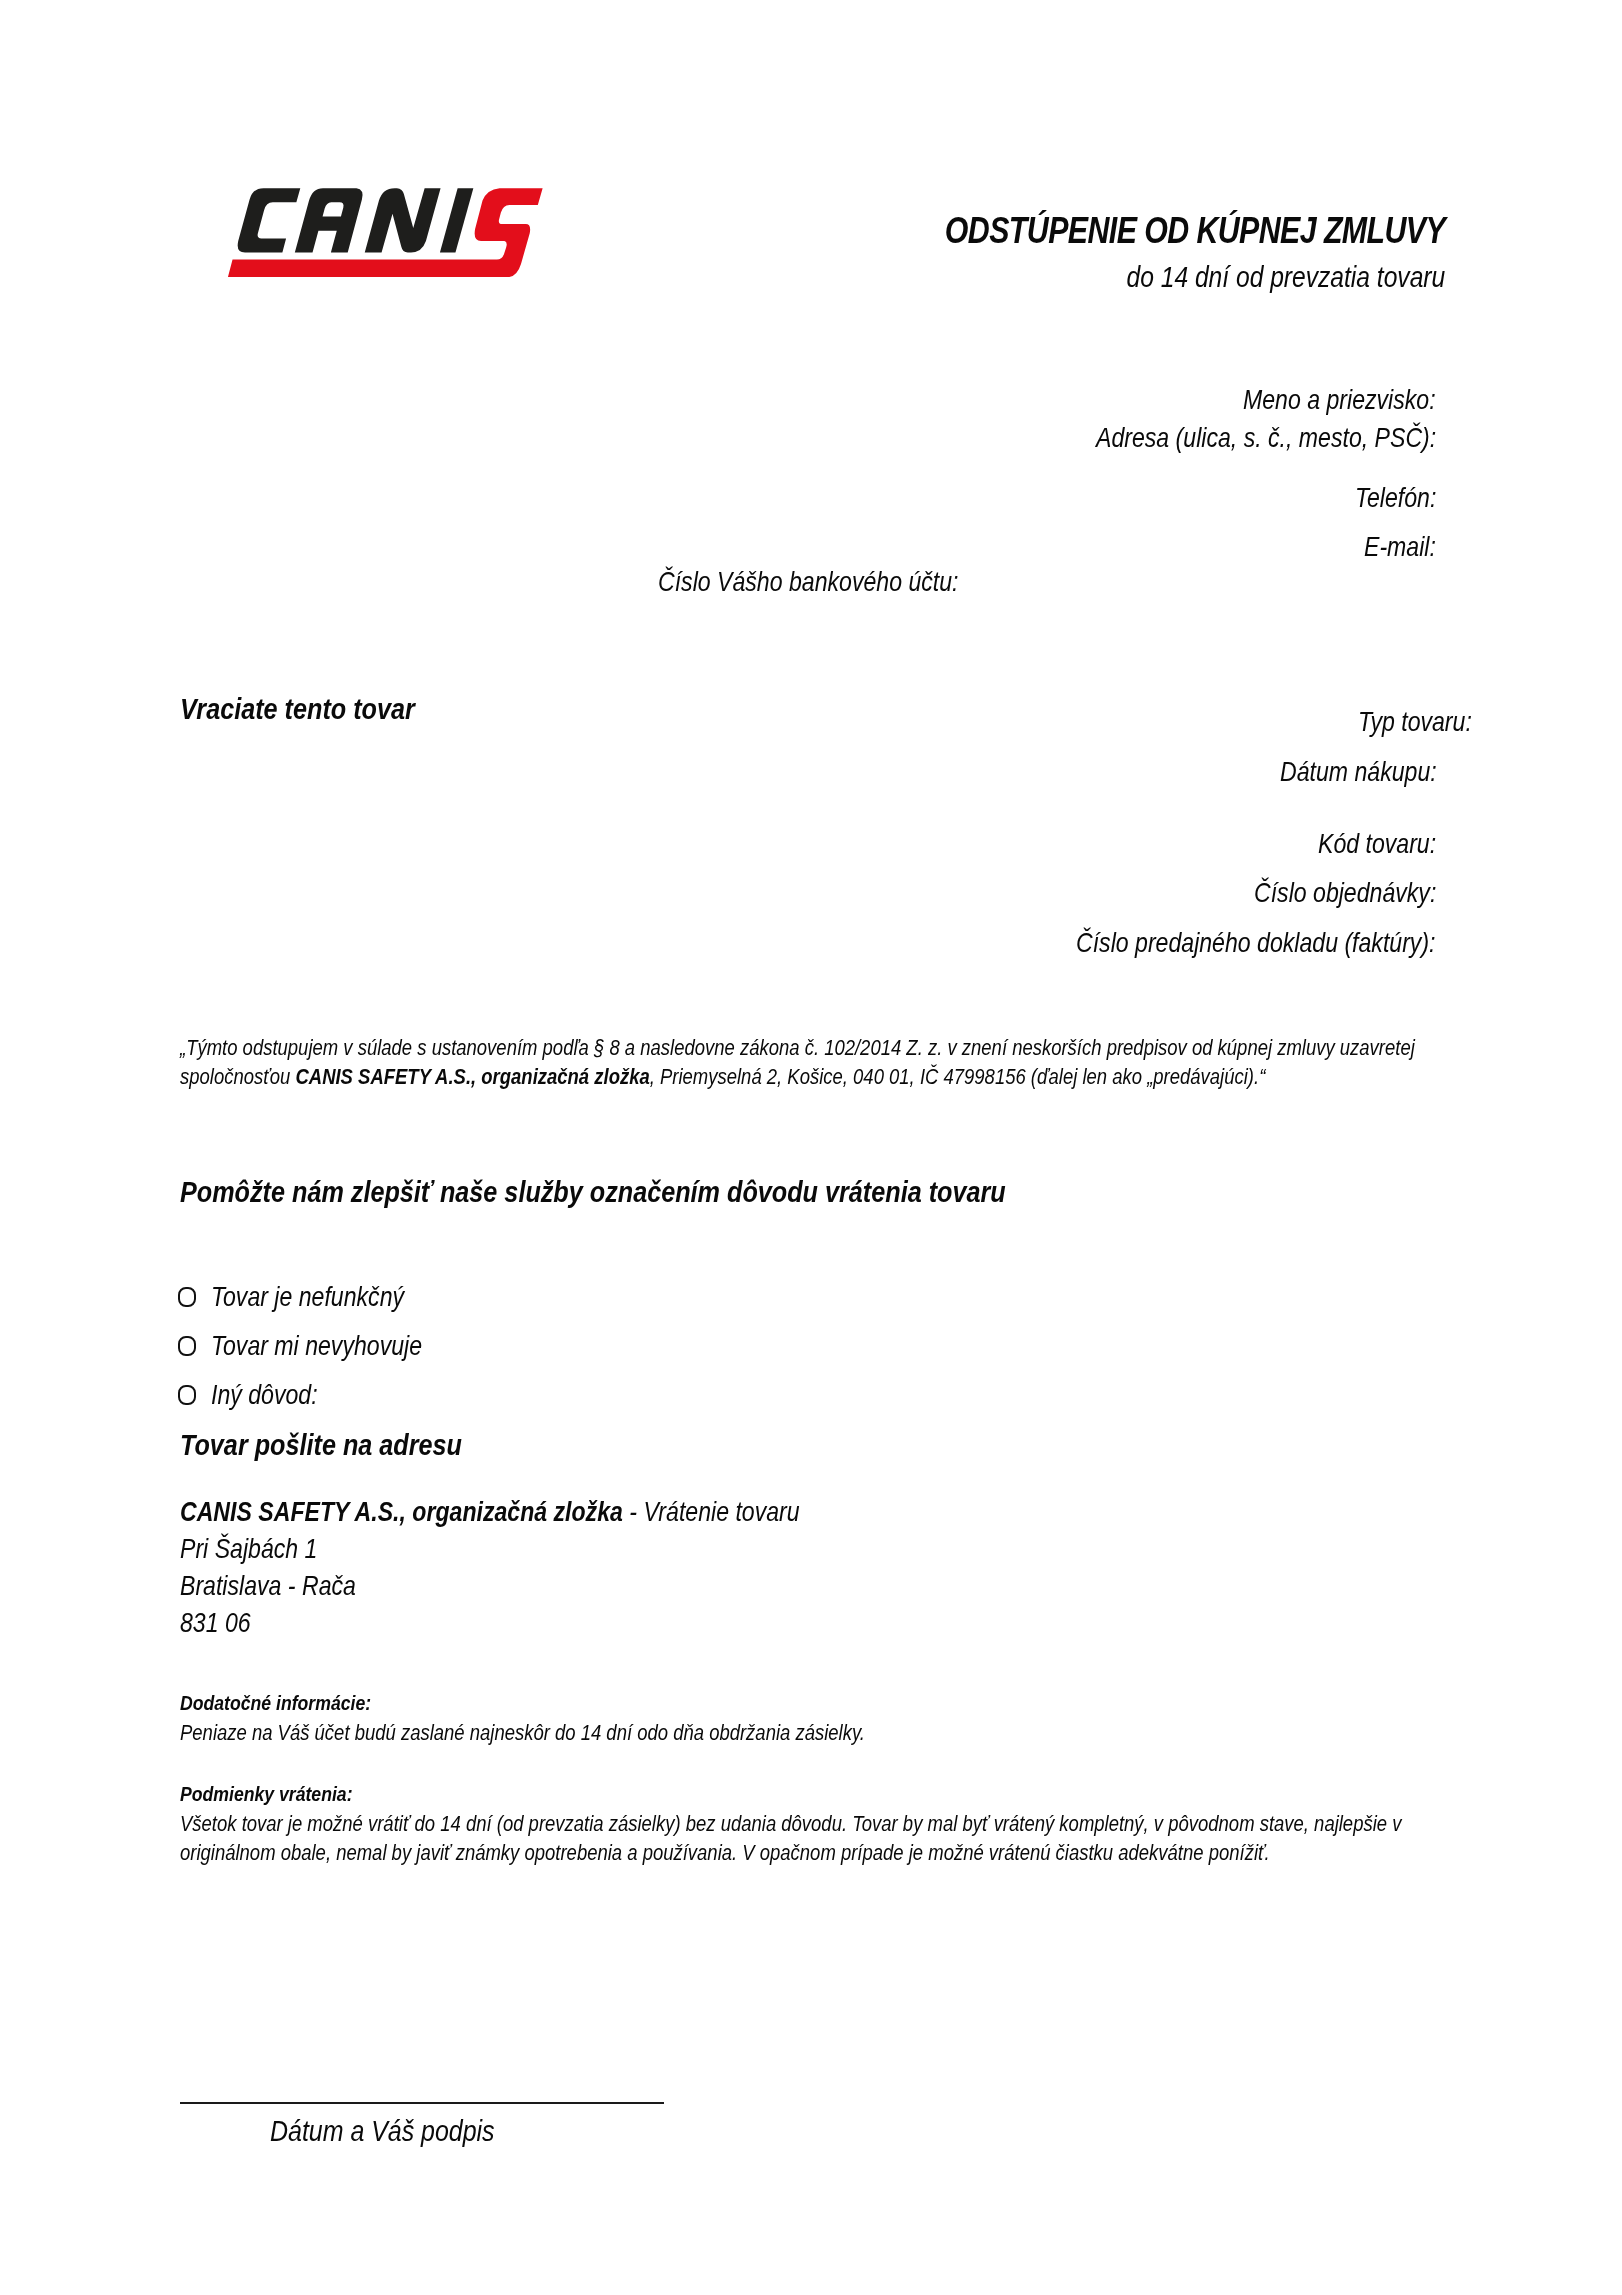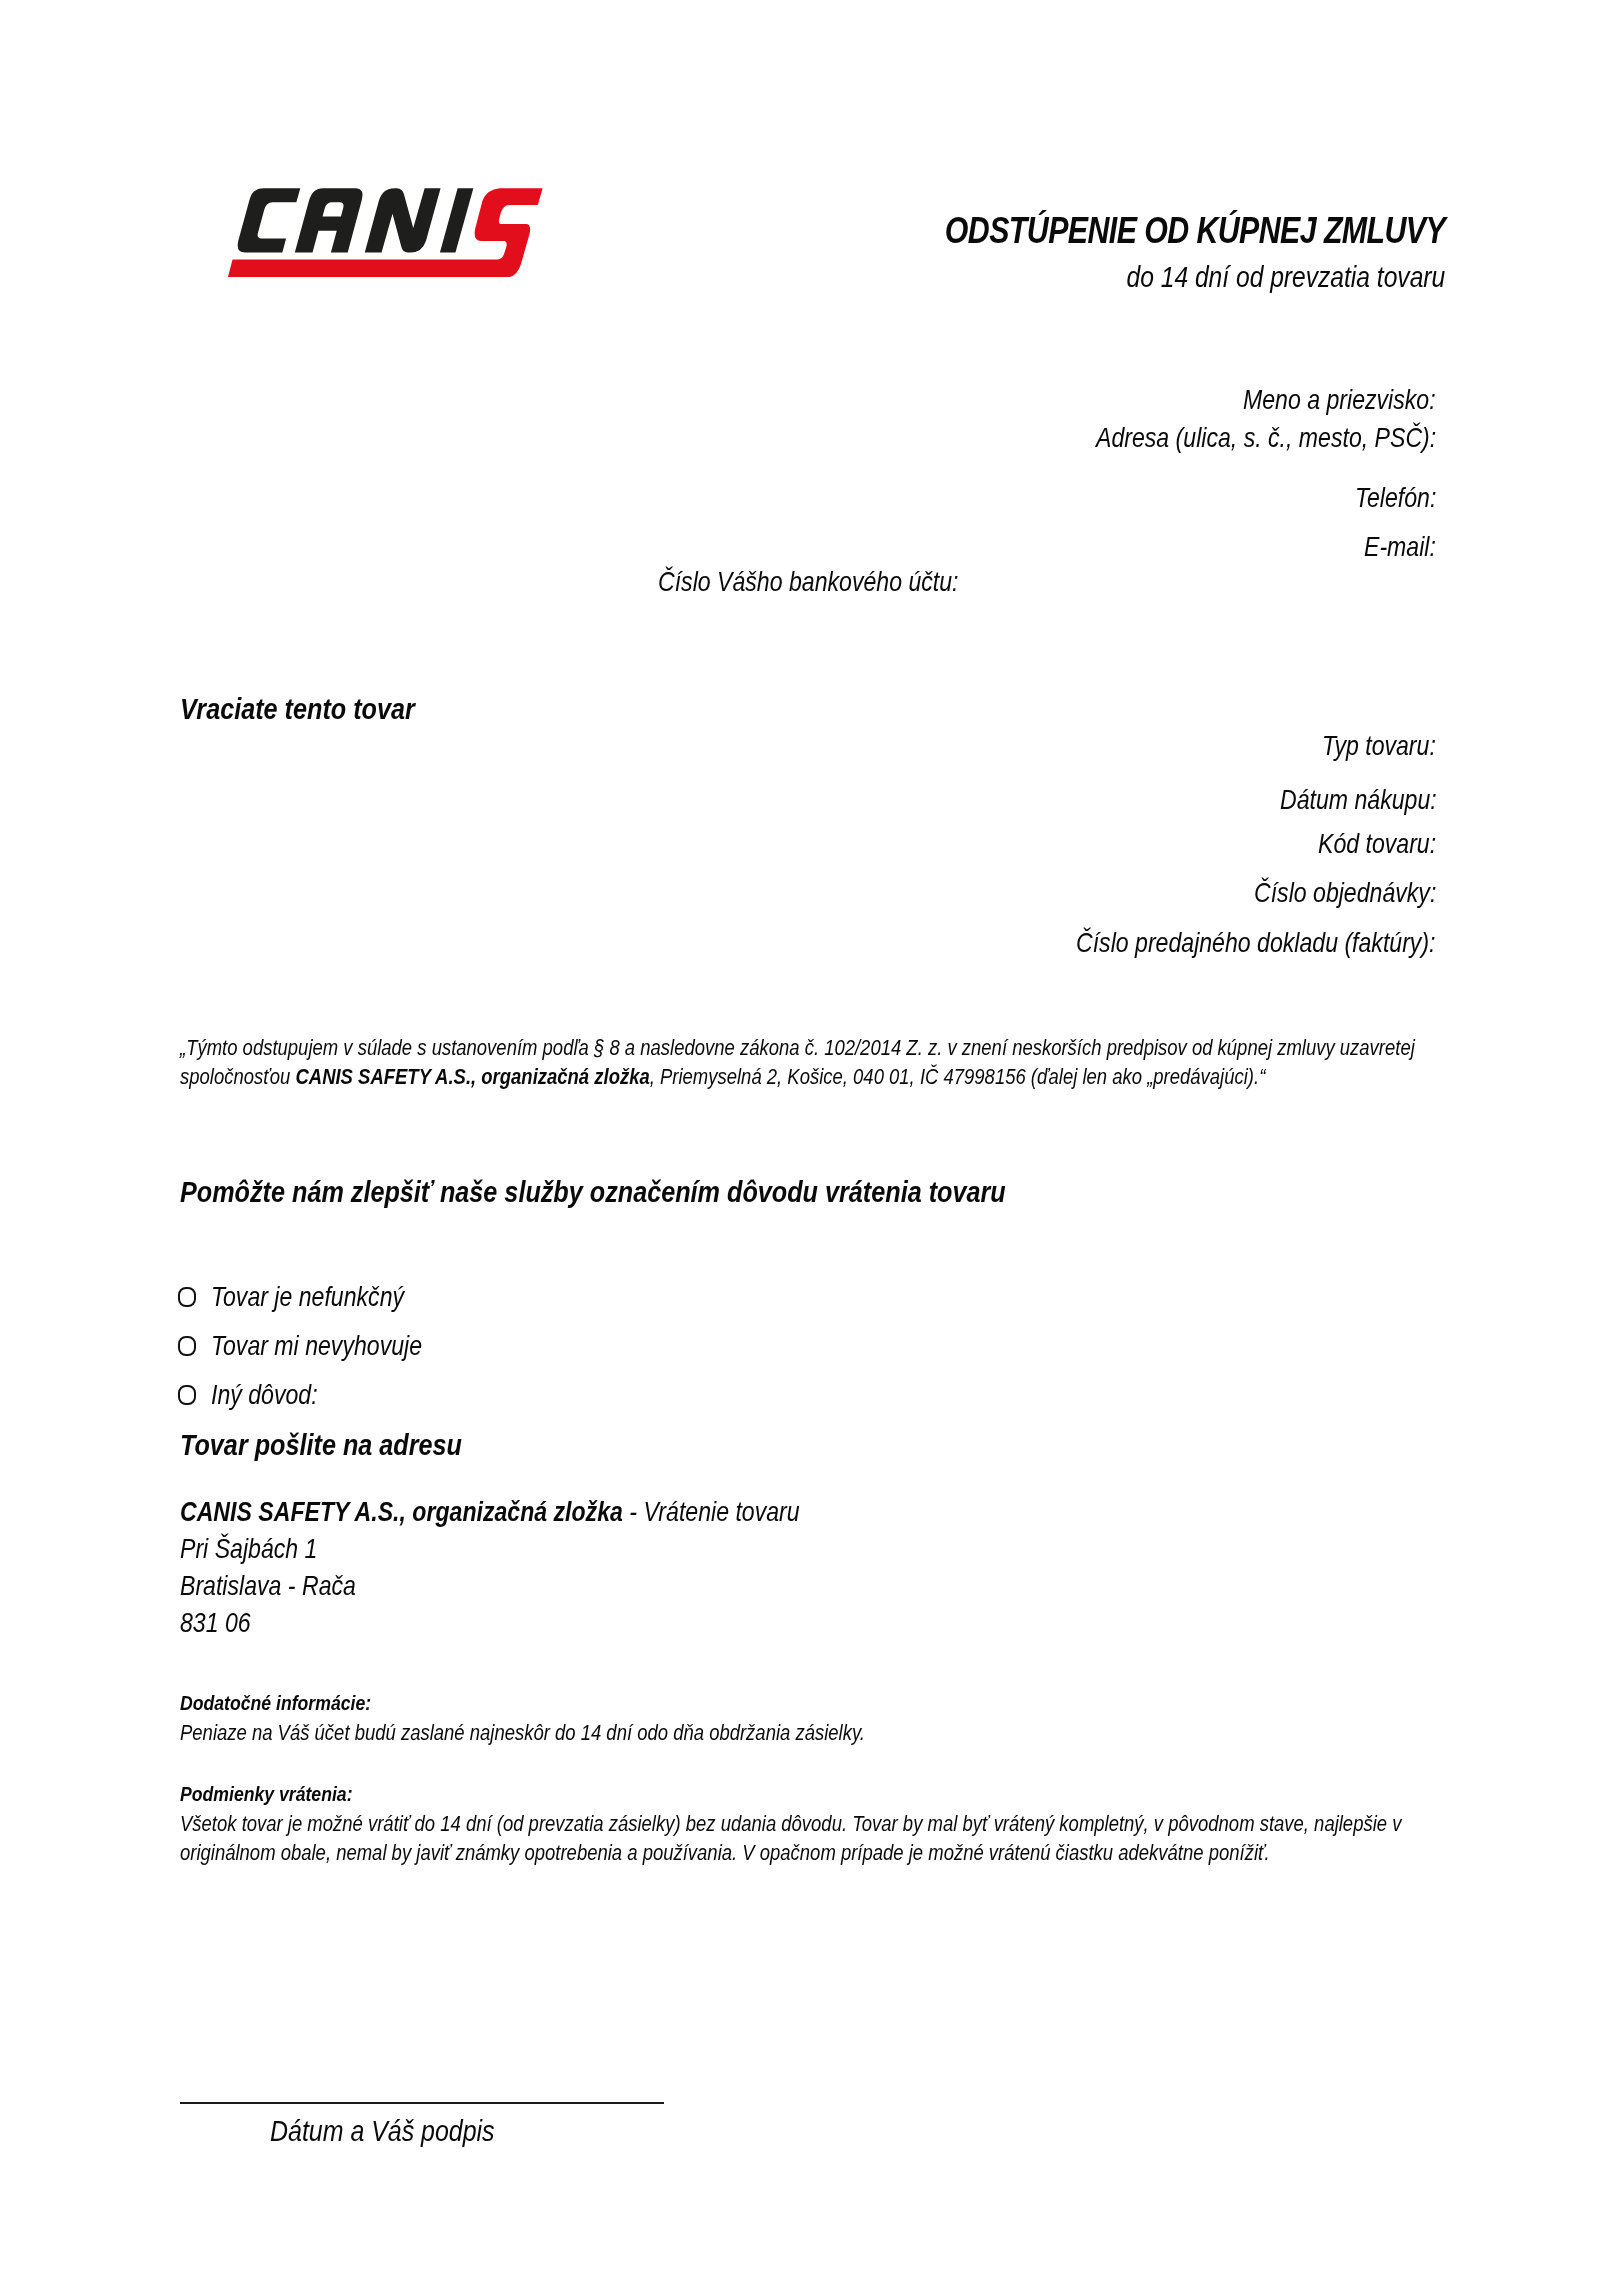--- a/index.html
+++ b/index.html
@@ -62,25 +62,25 @@
   <span class="lbl" style="margin-right: -4.7px;">E-mail:</span>
   <span class="line"></span>
 </div>
 <div class="field" style="top:568px;align-items:center;">
   <span class="lbl" style="margin-right: -48px;">Číslo Vášho bankového účtu:</span>
   <span class="line"></span>
 </div>
 
 <div class="abs h2" style="left:180px; top:692px;">Vraciate tento tovar</div>
 
-<div class="field" style="top:732px;">
+<div class="field" style="top:708px;margin-left:36px;">
   <span class="lbl" style="margin-right: -12.5px;">Typ tovaru:</span>
   <span class="line"></span>
 </div>
-<div class="field" style="top:786px;">
+<div class="field" style="top:758px;">
   <span class="lbl" style="margin-right: -21px;">Dátum nákupu:</span>
   <span class="line"></span>
 </div>
 <div class="field" style="top:830px;">
   <span class="lbl" style="margin-right: -13.5px;">Kód tovaru:</span>
   <span class="line"></span>
 </div>
 <div class="field" style="top:879px;">
   <span class="lbl" style="margin-right: -26px;">Číslo objednávky:</span>
   <span class="line"></span>

